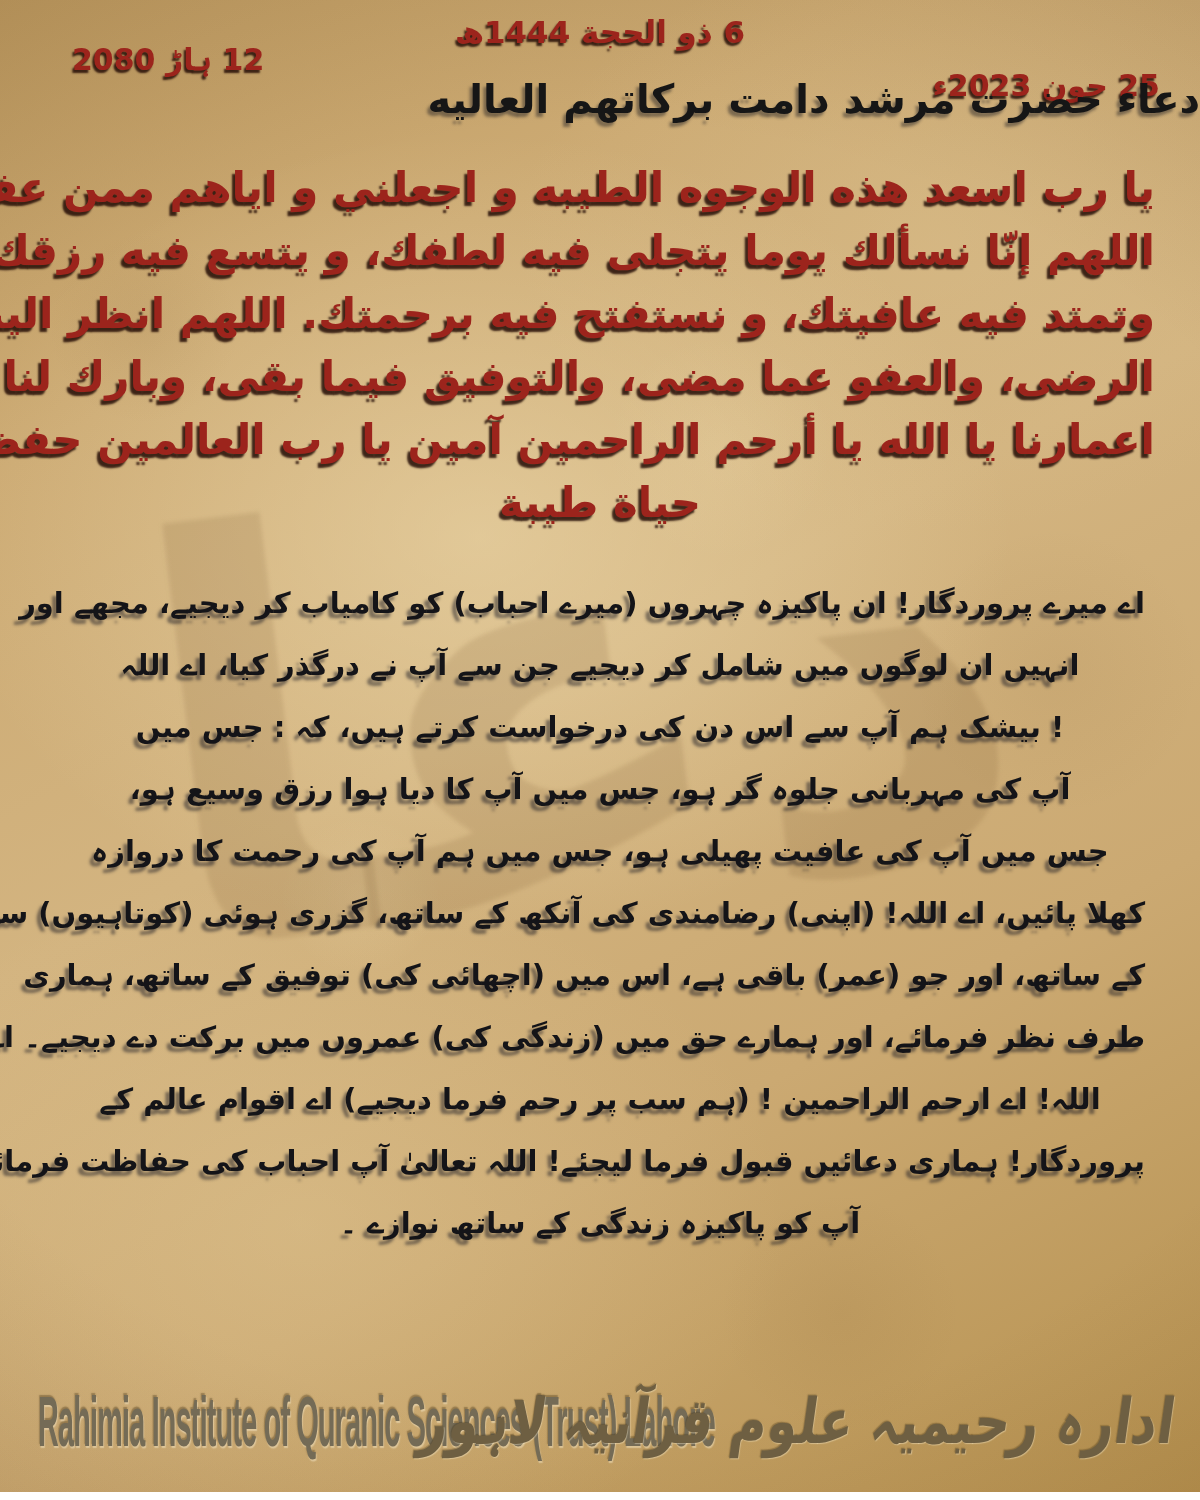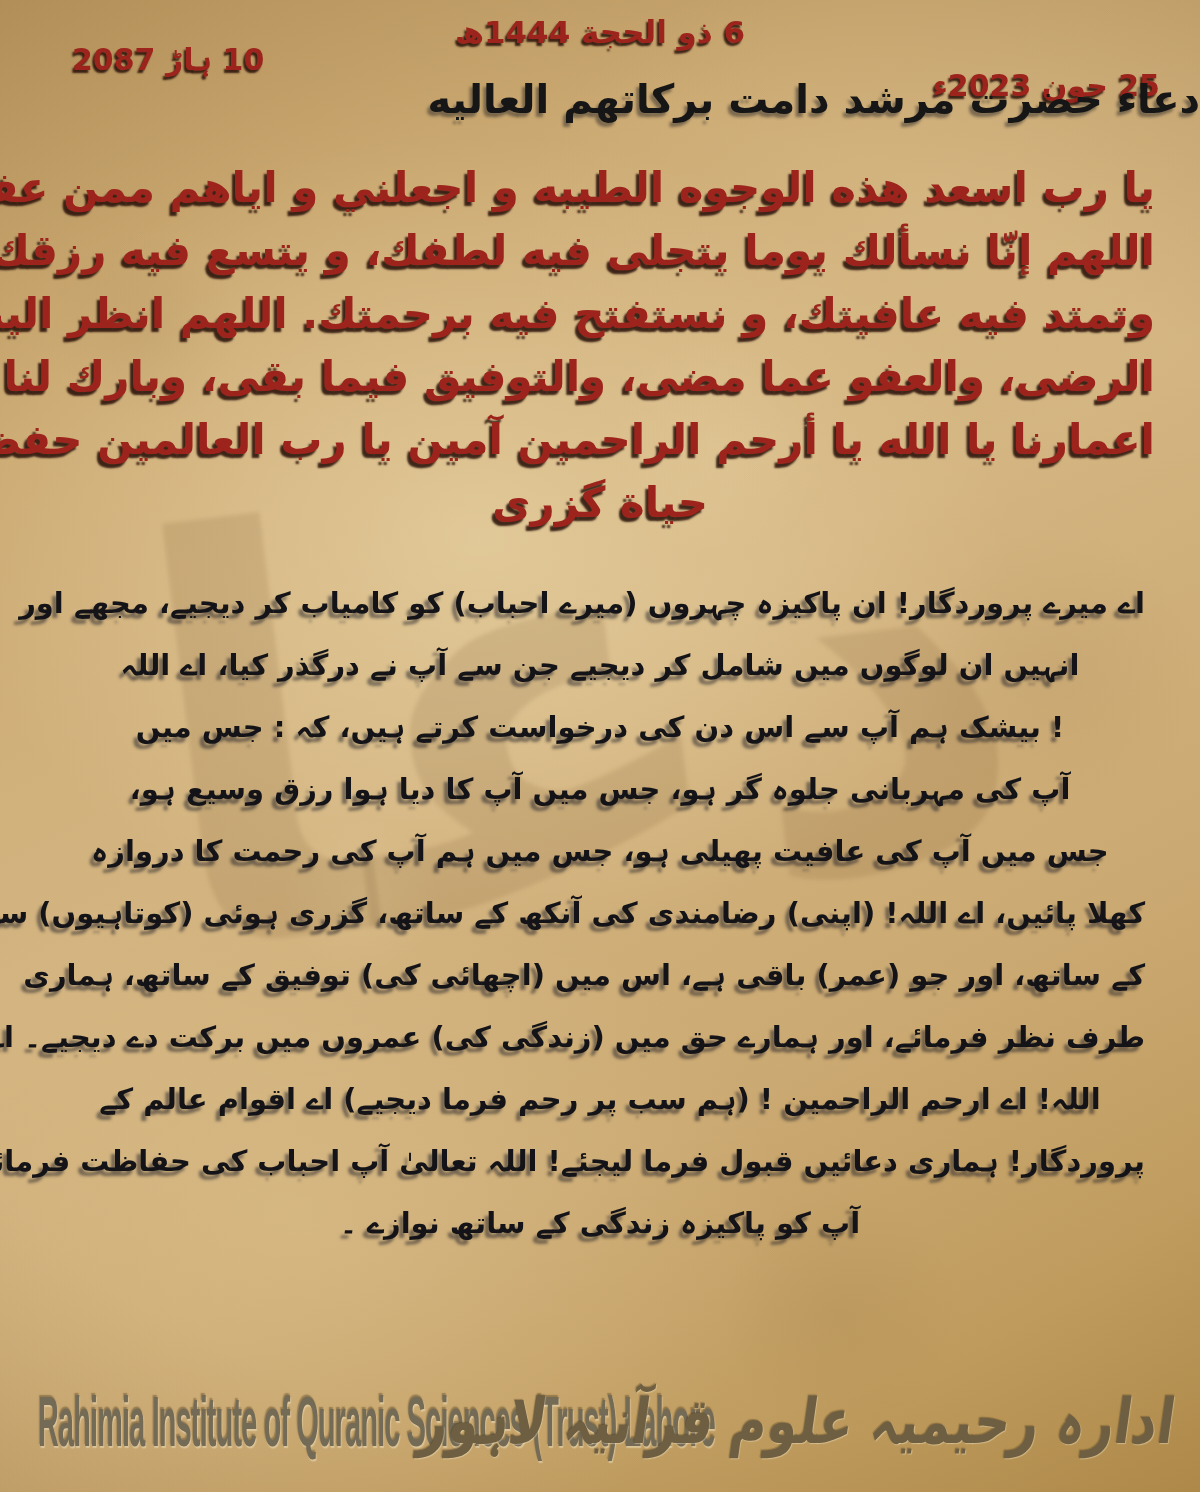--- a/index.html
+++ b/index.html
@@ -172,31 +172,31 @@
 <body>
 
 <div class="page">
 
   <div class="texture"></div>
 
   <div class="watermark">دعا</div>
 
   <div class="date-hijri red-text">6 ذو الحجة 1444ھ</div>
   <div class="date-gregorian red-text">25 جون 2023ء</div>
-  <div class="date-bikrami red-text">10 ہاڑ 2087</div>
+  <div class="date-bikrami red-text">12 ہاڑ 2080</div>
 
   <div class="page-title">دعاء حضرت مرشد دامت برکاتهم العالیه</div>
 
   <div class="arabic-block">
     <div class="arabic-line">یا رب اسعد هذه الوجوه الطیبه و اجعلني و ایاهم ممن عفوت عنهم..</div>
     <div class="arabic-line">اللهم إنّا نسألك یوما یتجلی فیه لطفك، و یتسع فیه رزقك،</div>
     <div class="arabic-line">وتمتد فیه عافیتك، و نستفتح فیه برحمتك. اللهم انظر الینا بعین</div>
     <div class="arabic-line">الرضی، والعفو عما مضی، والتوفیق فیما بقی، وبارك لنا في</div>
     <div class="arabic-line">اعمارنا یا الله یا أرحم الراحمین آمین یا رب العالمین حفظکم الله و أحیاکم</div>
-    <div class="arabic-line">حیاة گزری</div>
+    <div class="arabic-line">حیاة طیبة</div>
   </div>
 
   <div class="urdu-block">
     <div class="urdu-line">اے میرے پروردگار! ان پاکیزہ چہروں (میرے احباب) کو کامیاب کر دیجیے، مجھے اور</div>
     <div class="urdu-line">انہیں ان لوگوں میں شامل کر دیجیے جن سے آپ نے درگذر کیا، اے اللہ</div>
     <div class="urdu-line">! بیشک ہم آپ سے اس دن کی درخواست کرتے ہیں، کہ : جس میں</div>
     <div class="urdu-line">آپ کی مہربانی جلوہ گر ہو، جس میں آپ کا دیا ہوا رزق وسیع ہو،</div>
     <div class="urdu-line">جس میں آپ کی عافیت پھیلی ہو، جس میں ہم آپ کی رحمت کا دروازہ</div>
     <div class="urdu-line">کھلا پائیں، اے اللہ! (اپنی) رضامندی کی آنکھ کے ساتھ، گزری ہوئی (کوتاہیوں) سے درگزر</div>
     <div class="urdu-line">کے ساتھ، اور جو (عمر) باقی ہے، اس میں (اچھائی کی) توفیق کے ساتھ، ہماری</div>

